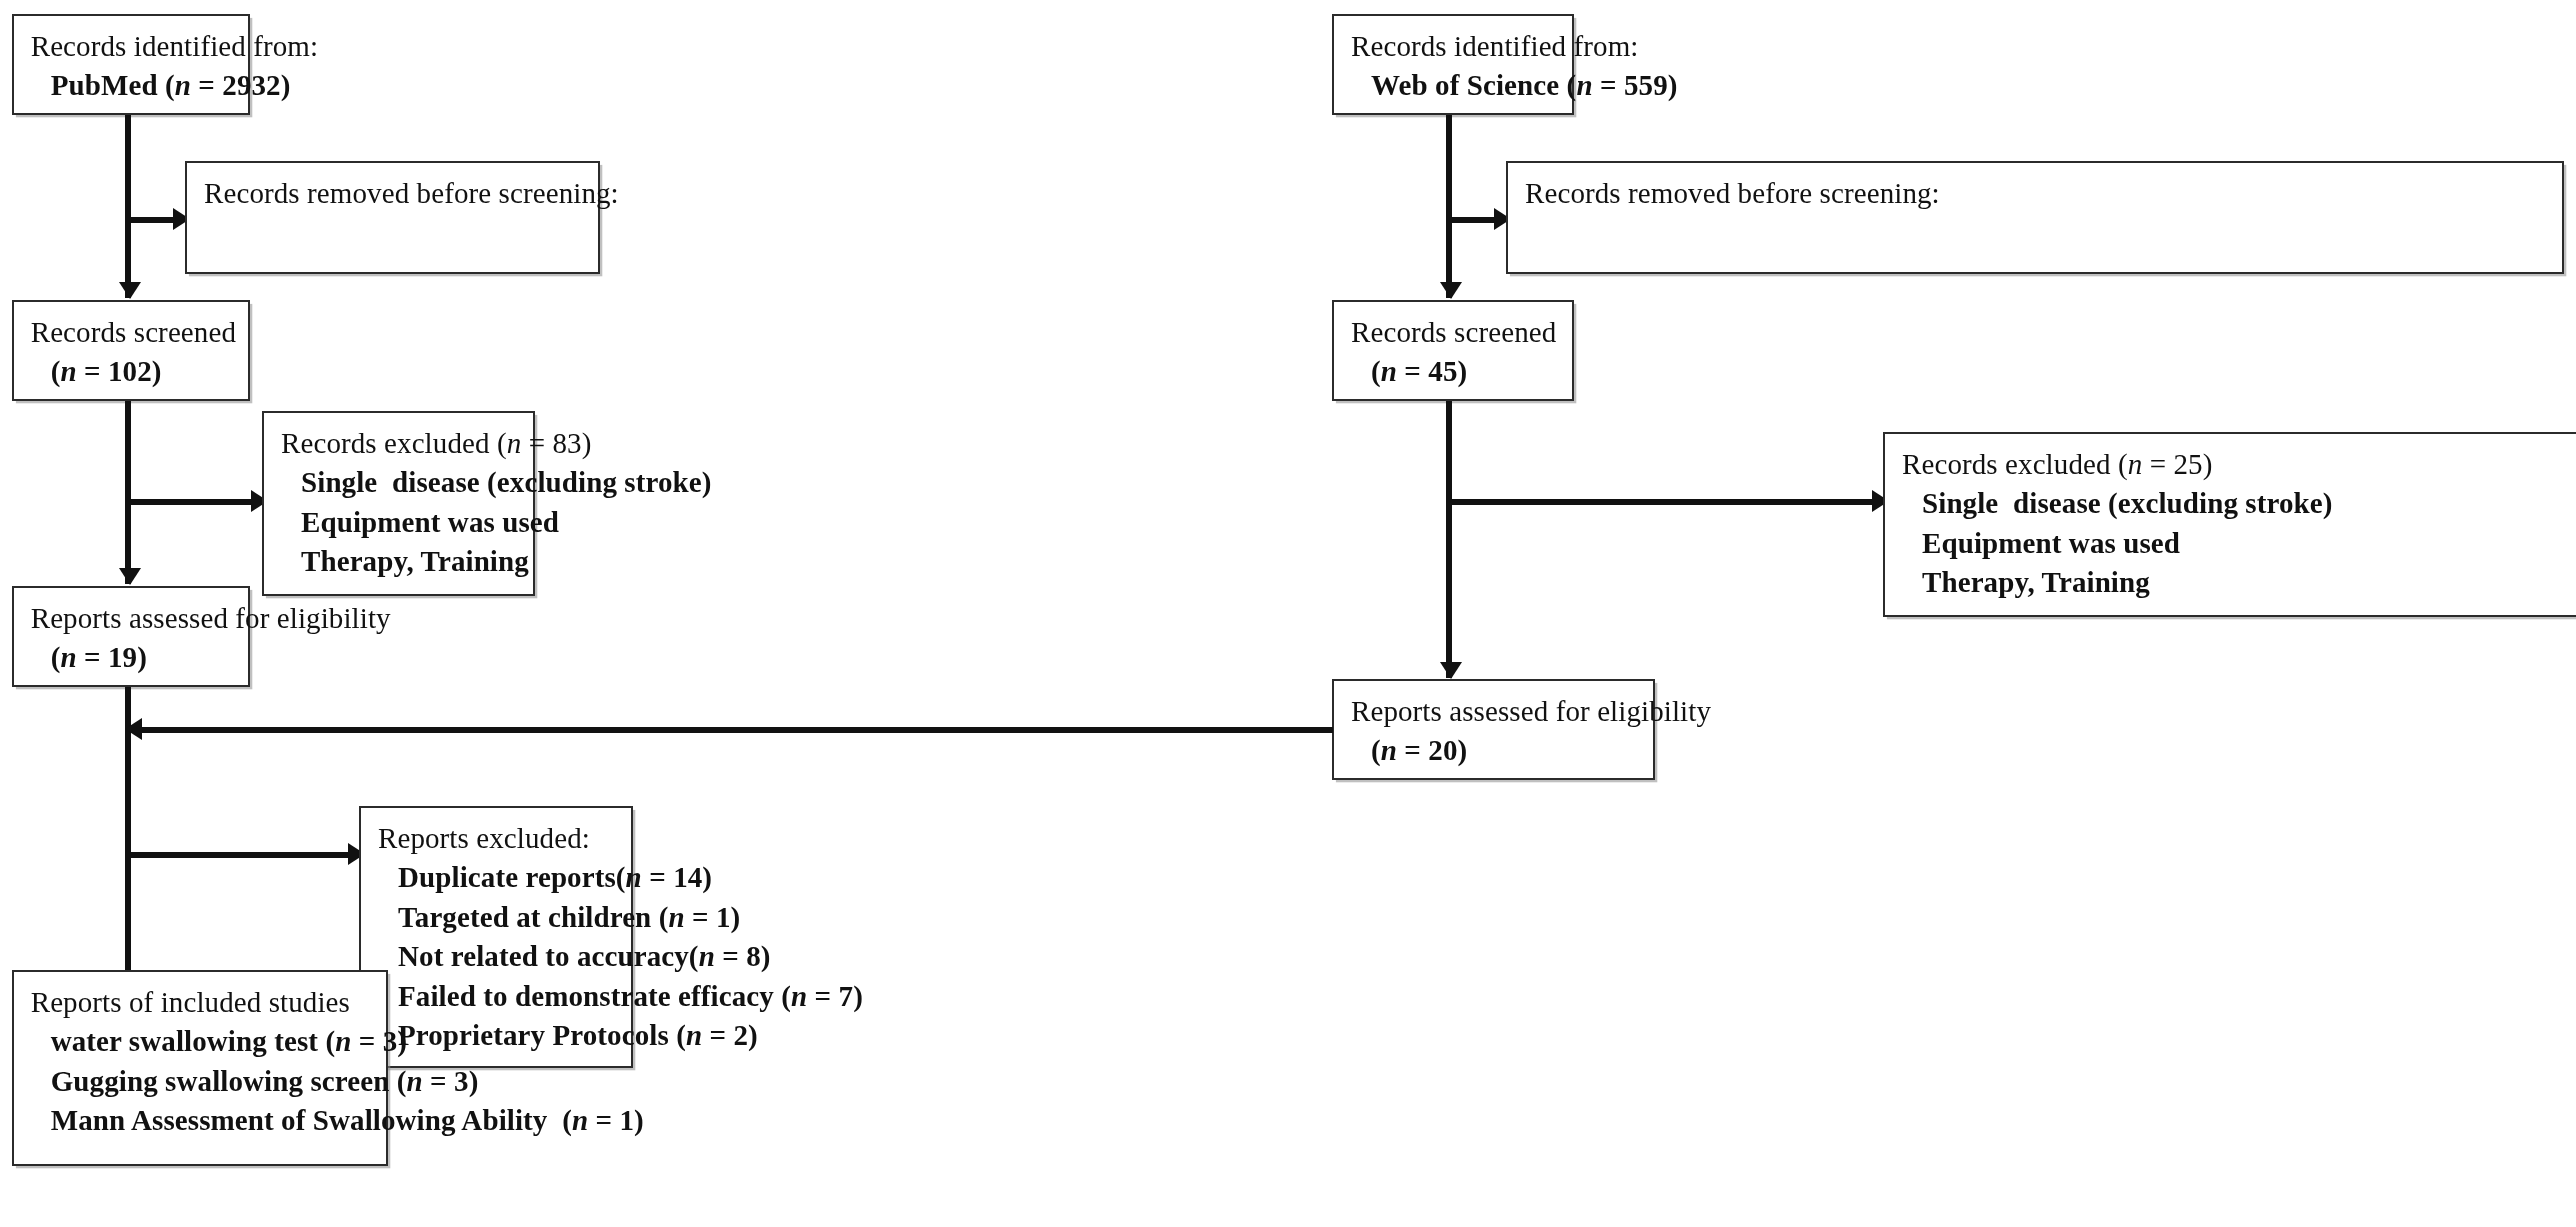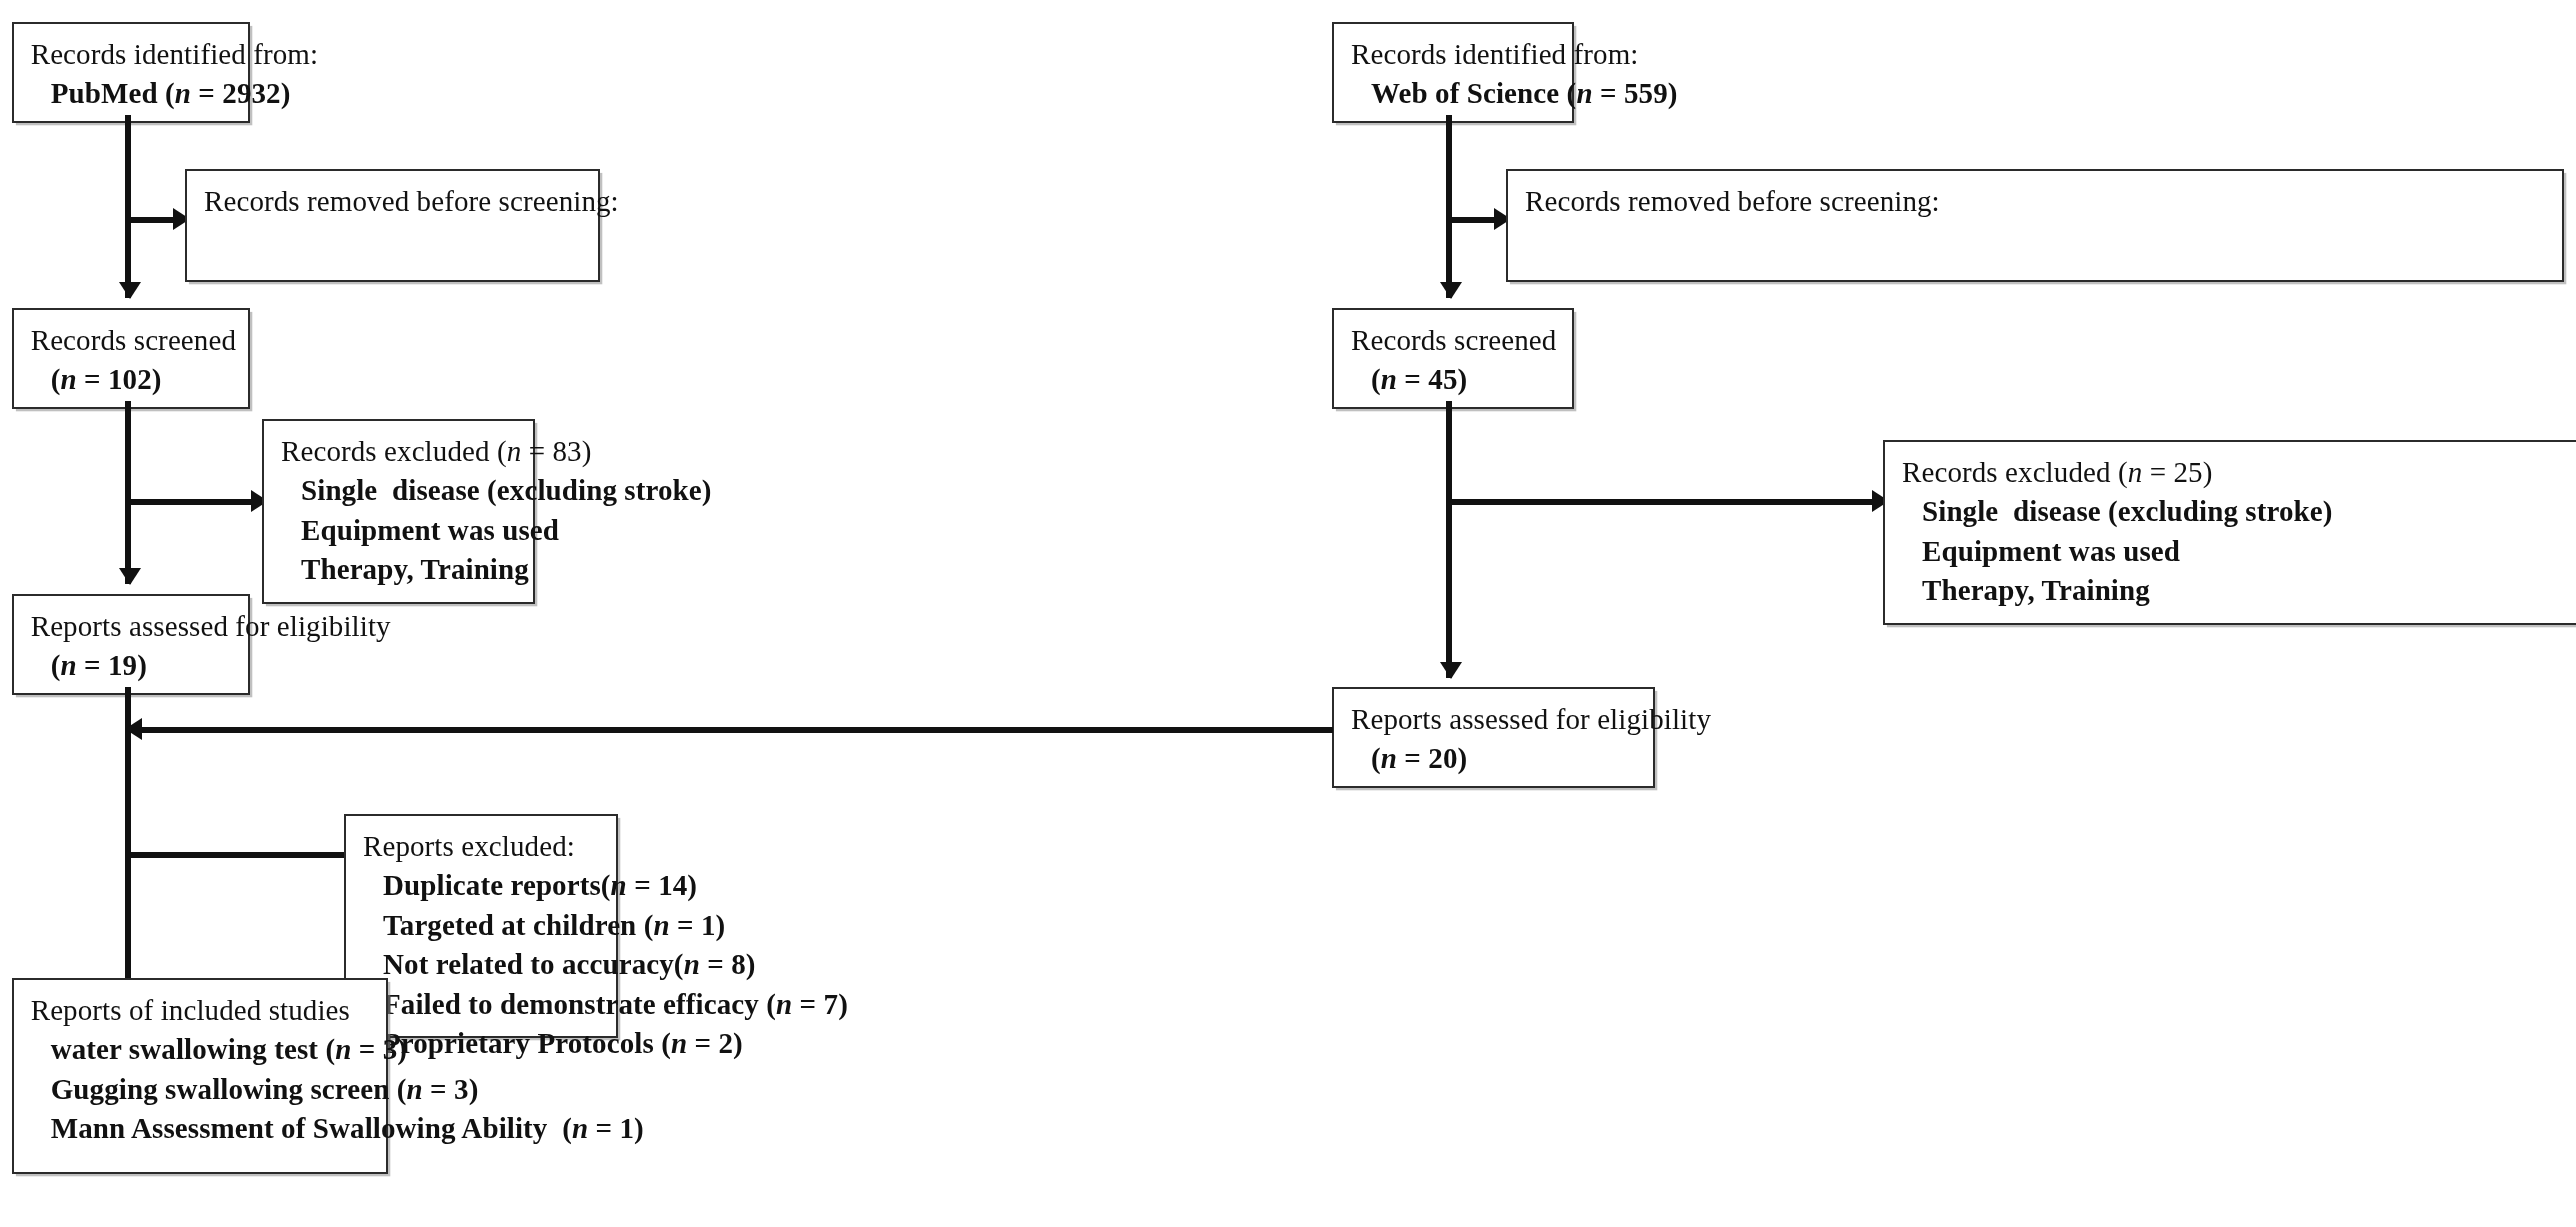--- a/index.html
+++ b/index.html
@@ -14,21 +14,20 @@
     background: #ffffff;
     font-family: "Liberation Serif", "DejaVu Serif", serif;
     overflow: hidden;
   }
   .box {
     position: absolute;
     box-sizing: border-box;
     background: #ffffff;
     border: 2.3px solid #2b2b2b;
     box-shadow: 3.1px 3.1px 0 -0.8px rgba(140,140,140,0.55);
-    margin-top: 8px;
   }
   .box-inner {
     padding: 11px 14px 9.4px 17px;
   }
   .line {
     color: #111111;
     font-size: 29px;
     line-height: 1.36;
     white-space: pre;
     letter-spacing: 0.1px;
@@ -128,21 +127,21 @@
       <div class="line ind">(<span class="ital">n</span> = 19)</div>
     </div>
   </div>
 
   <div class="vline" style="left:125px; top:687px; height:313px;"></div>
   <div class="arrow-down" style="left:119px; top:996px;"></div>
 
   <div class="hline" style="left:125px; top:852px; width:234px;"></div>
   <div class="arrow-right" style="left:348px; top:843px;"></div>
 
-  <div class="box" style="left:344px; top:806px; width:274px; height:224px;">
+  <div class="box" style="left:359px; top:806px; width:274px; height:262px;">
     <div class="box-inner">
       <div class="line">Reports excluded:</div>
       <div class="line ind">Duplicate reports(<span class="ital">n</span> = 14)</div>
       <div class="line ind">Targeted at children (<span class="ital">n</span> = 1)</div>
       <div class="line ind">Not related to accuracy(<span class="ital">n</span> = 8)</div>
       <div class="line ind">Failed to demonstrate efficacy (<span class="ital">n</span> = 7)</div>
       <div class="line ind">Proprietary Protocols (<span class="ital">n</span> = 2)</div>
     </div>
   </div>
 

